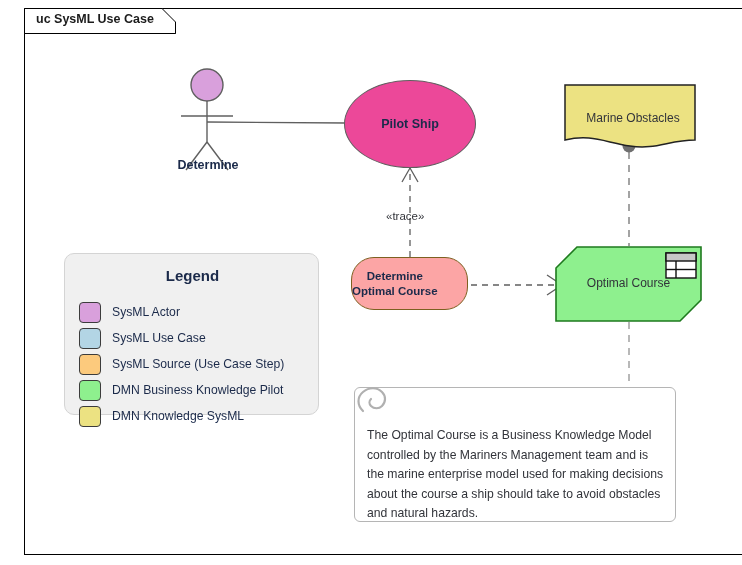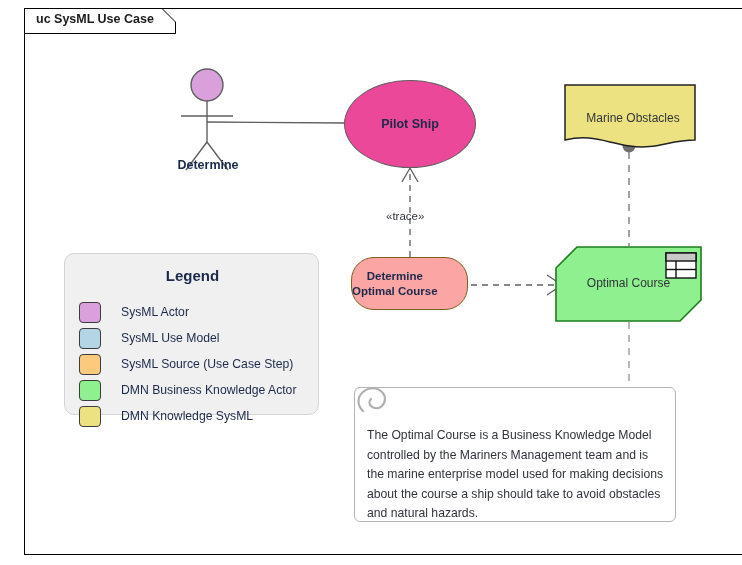--- a/index.html
+++ b/index.html
@@ -235,21 +235,20 @@
   .legend-items {
     position: absolute;
     left: 14px;
     top: 45px;
     width: 235px;
   }
   .legend-item {
     display: flex;
     align-items: center;
     height: 26px;
-    gap: 9px;
   }
   .legend-swatch {
     width: 22px;
     height: 21px;
     border: 1.4px solid #3c3c3c;
     border-radius: 4px;
     box-sizing: border-box;
     flex: 0 0 auto;
   }
   .legend-text {
@@ -341,29 +340,29 @@
 
   <div class="legend">
     <div class="legend-title">Legend</div>
     <div class="legend-items">
         <div class="legend-item">
           <div class="legend-swatch" style="background: rgb(217, 160, 220);"></div>
           <div class="legend-text">SysML Actor</div>
         </div>
         <div class="legend-item">
           <div class="legend-swatch" style="background: rgb(179, 213, 229);"></div>
-          <div class="legend-text">SysML Use Model</div>
+          <div class="legend-text">SysML Use Case</div>
         </div>
         <div class="legend-item">
           <div class="legend-swatch" style="background: rgb(252, 202, 125);"></div>
           <div class="legend-text">SysML Source (Use Case Step)</div>
         </div>
         <div class="legend-item">
           <div class="legend-swatch" style="background: rgb(142, 240, 142);"></div>
-          <div class="legend-text">DMN Business Knowledge Actor</div>
+          <div class="legend-text">DMN Business Knowledge Pilot</div>
         </div>
         <div class="legend-item">
           <div class="legend-swatch" style="background: rgb(236, 226, 130);"></div>
           <div class="legend-text">DMN Knowledge SysML</div>
         </div>
       </div>
   </div>
 
 </div>
 

